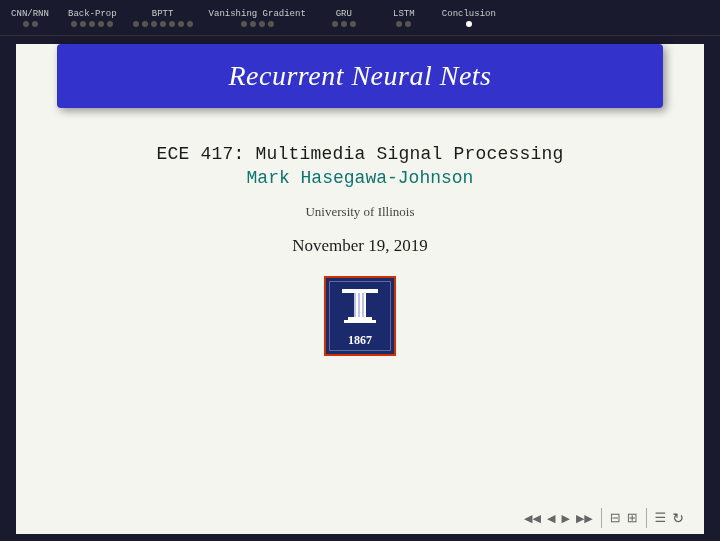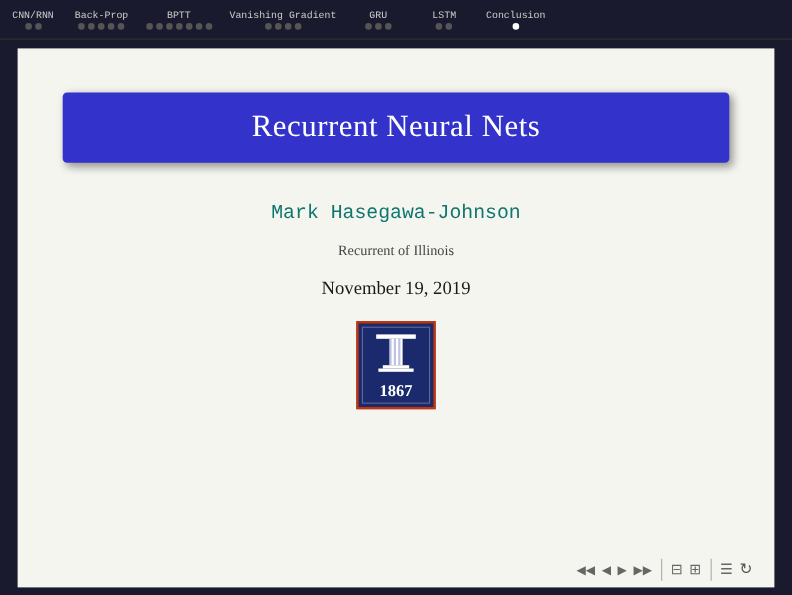--- a/index.html
+++ b/index.html
@@ -65,25 +65,25 @@
       display: flex;
       flex-direction: column;
       align-items: center;
       position: relative;
     }
 
     
     .title-banner {
       background: #3333cc;
       width: 88%;
-      margin-top: 40px;
       padding: 16px 26px;
       border-radius: 4px;
       text-align: center;
       box-shadow: 3px 3px 8px rgba(0,0,0,0.4);
+      font-style: italic;
     }
 
     .title-text {
       color: #ffffff;
       font-size: 28px;
       font-family: 'Georgia', serif;
       font-weight: normal;
       letter-spacing: 0.5px;
     }
 
@@ -131,21 +131,21 @@
       background: #1a2a6c;
       display: flex;
       flex-direction: column;
       align-items: center;
       justify-content: center;
       position: relative;
     }
 
     .logo-year {
       color: white;
-      font-size: 15px;
+      font-size: 12px;
       font-family: 'Georgia', serif;
       font-weight: bold;
       margin-top: 4px;
       text-align: right;
     }
 
     .logo-inner-border {
       position: absolute;
       top: 3px;
       left: 3px;
@@ -242,24 +242,25 @@
     </div>
   </div>
 
 <div class="main-content">
 
   <div class="title-banner">
     <span class="title-text">Recurrent Neural Nets</span>
   </div>
 
   <div class="course-info">
+    <div class="course-title">ECE 417:  Multimedia Signal Processing</div>
     <div class="author-name">Mark Hasegawa-Johnson</div>
   </div>
 
-  <div class="university">Recurrent of Illinois</div>
+  <div class="university">University of Illinois</div>
 
   <div class="date">November 19, 2019</div>
 
   <div class="logo-container">
     <div class="logo-inner-border"></div>
     <svg class="pillar-svg" viewBox="0 0 40 44">
 
       <rect x="2" y="4" width="36" height="4" fill="white"></rect>
 
       <rect x="14" y="8" width="12" height="24" fill="white"></rect>

